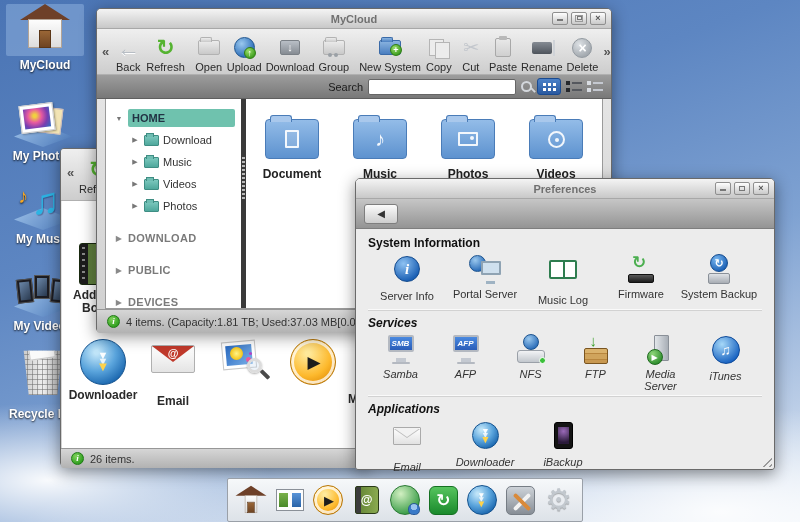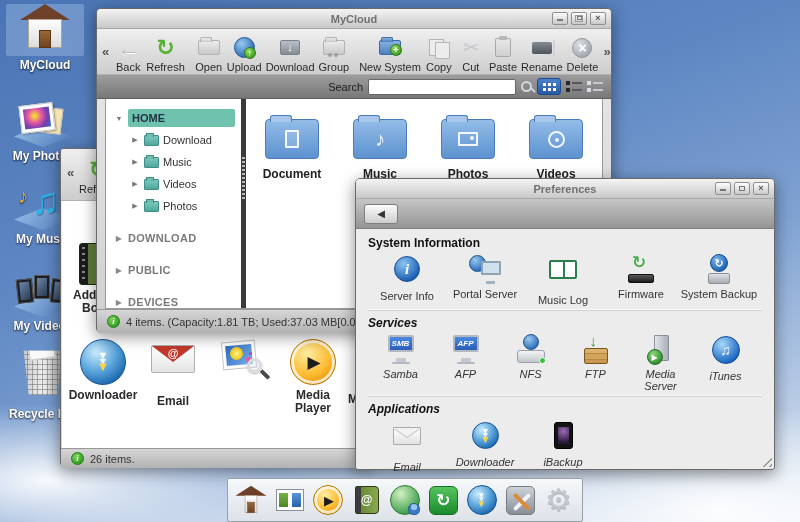--- a/index.html
+++ b/index.html
@@ -376,21 +376,20 @@
           </div>
           <div class="sun"></div>
           <div class="lens"></div>
           <div class="handle"></div>
       </div>
     </div>
     <div class="acell" style="left:216px;top:138px">
       <div class="bigcircle c-gold">
         <span class="g-play">▶</span>
       </div>
-      <div class="alabel">Media Player</div>
     </div>
     <div class="acell" style="left:286px;top:138px;text-align:left">
       <div style="height:50px"></div>
       <div class="alabel">M</div>
     </div>
   </div>
   <div class="statusbar">
     <span class="infoc">i</span>
     <span>26 items.</span>
   </div>

